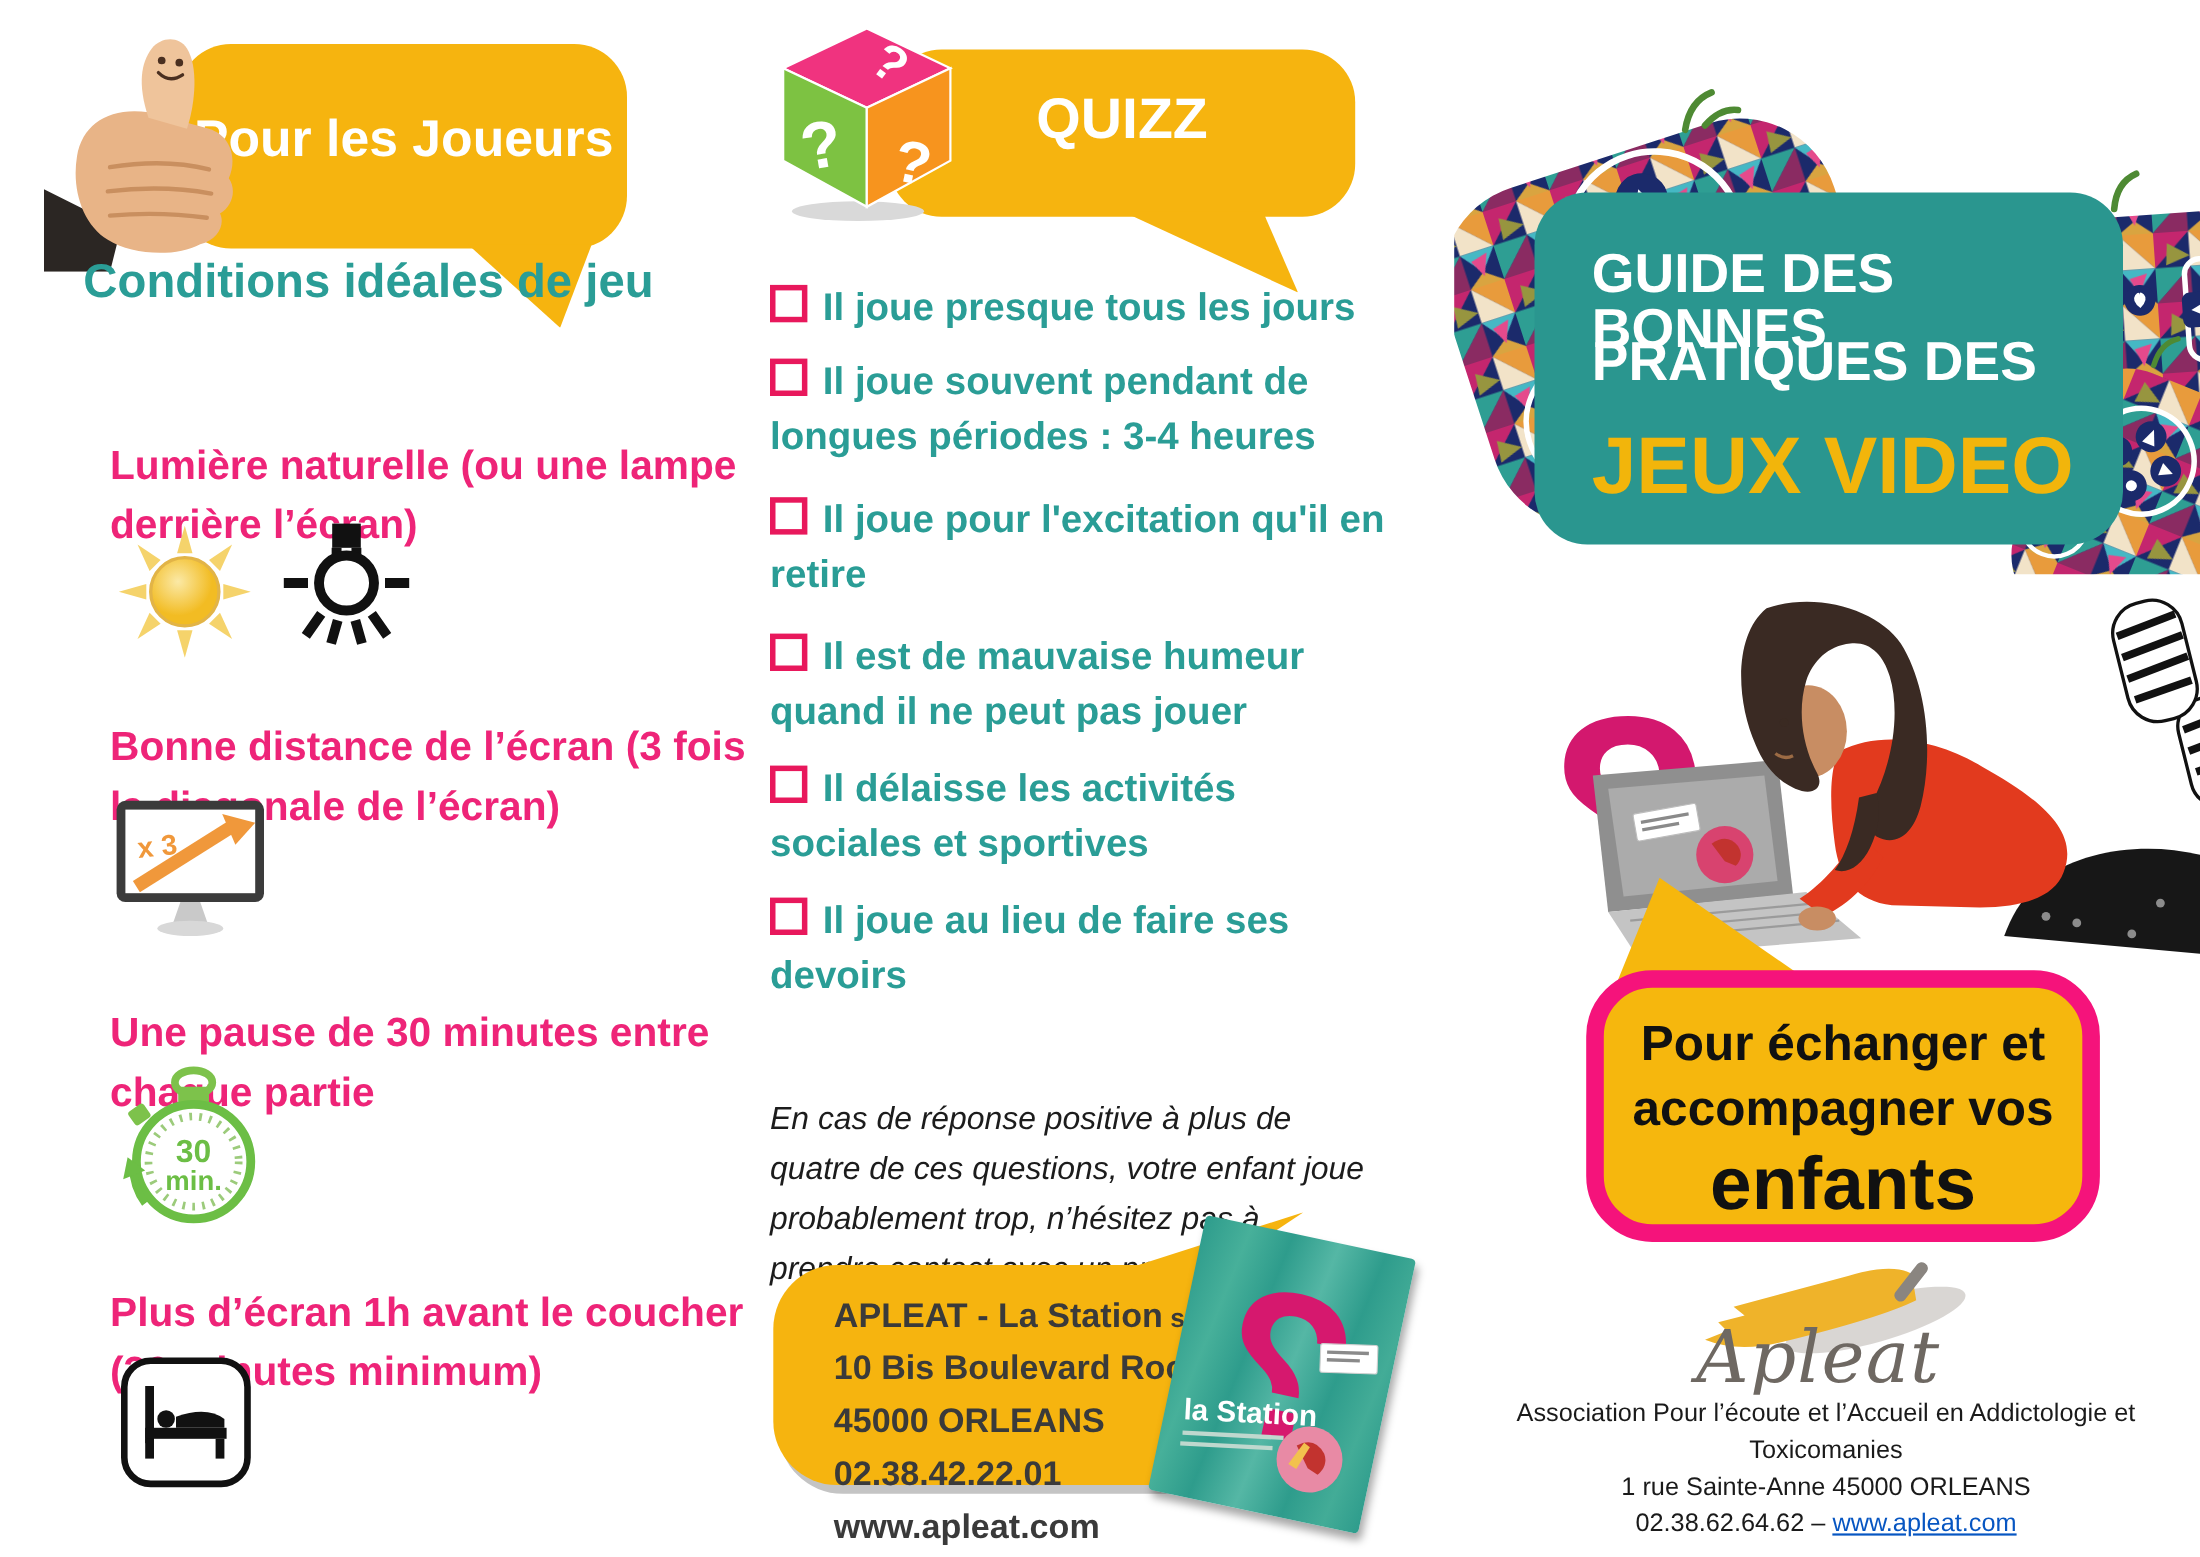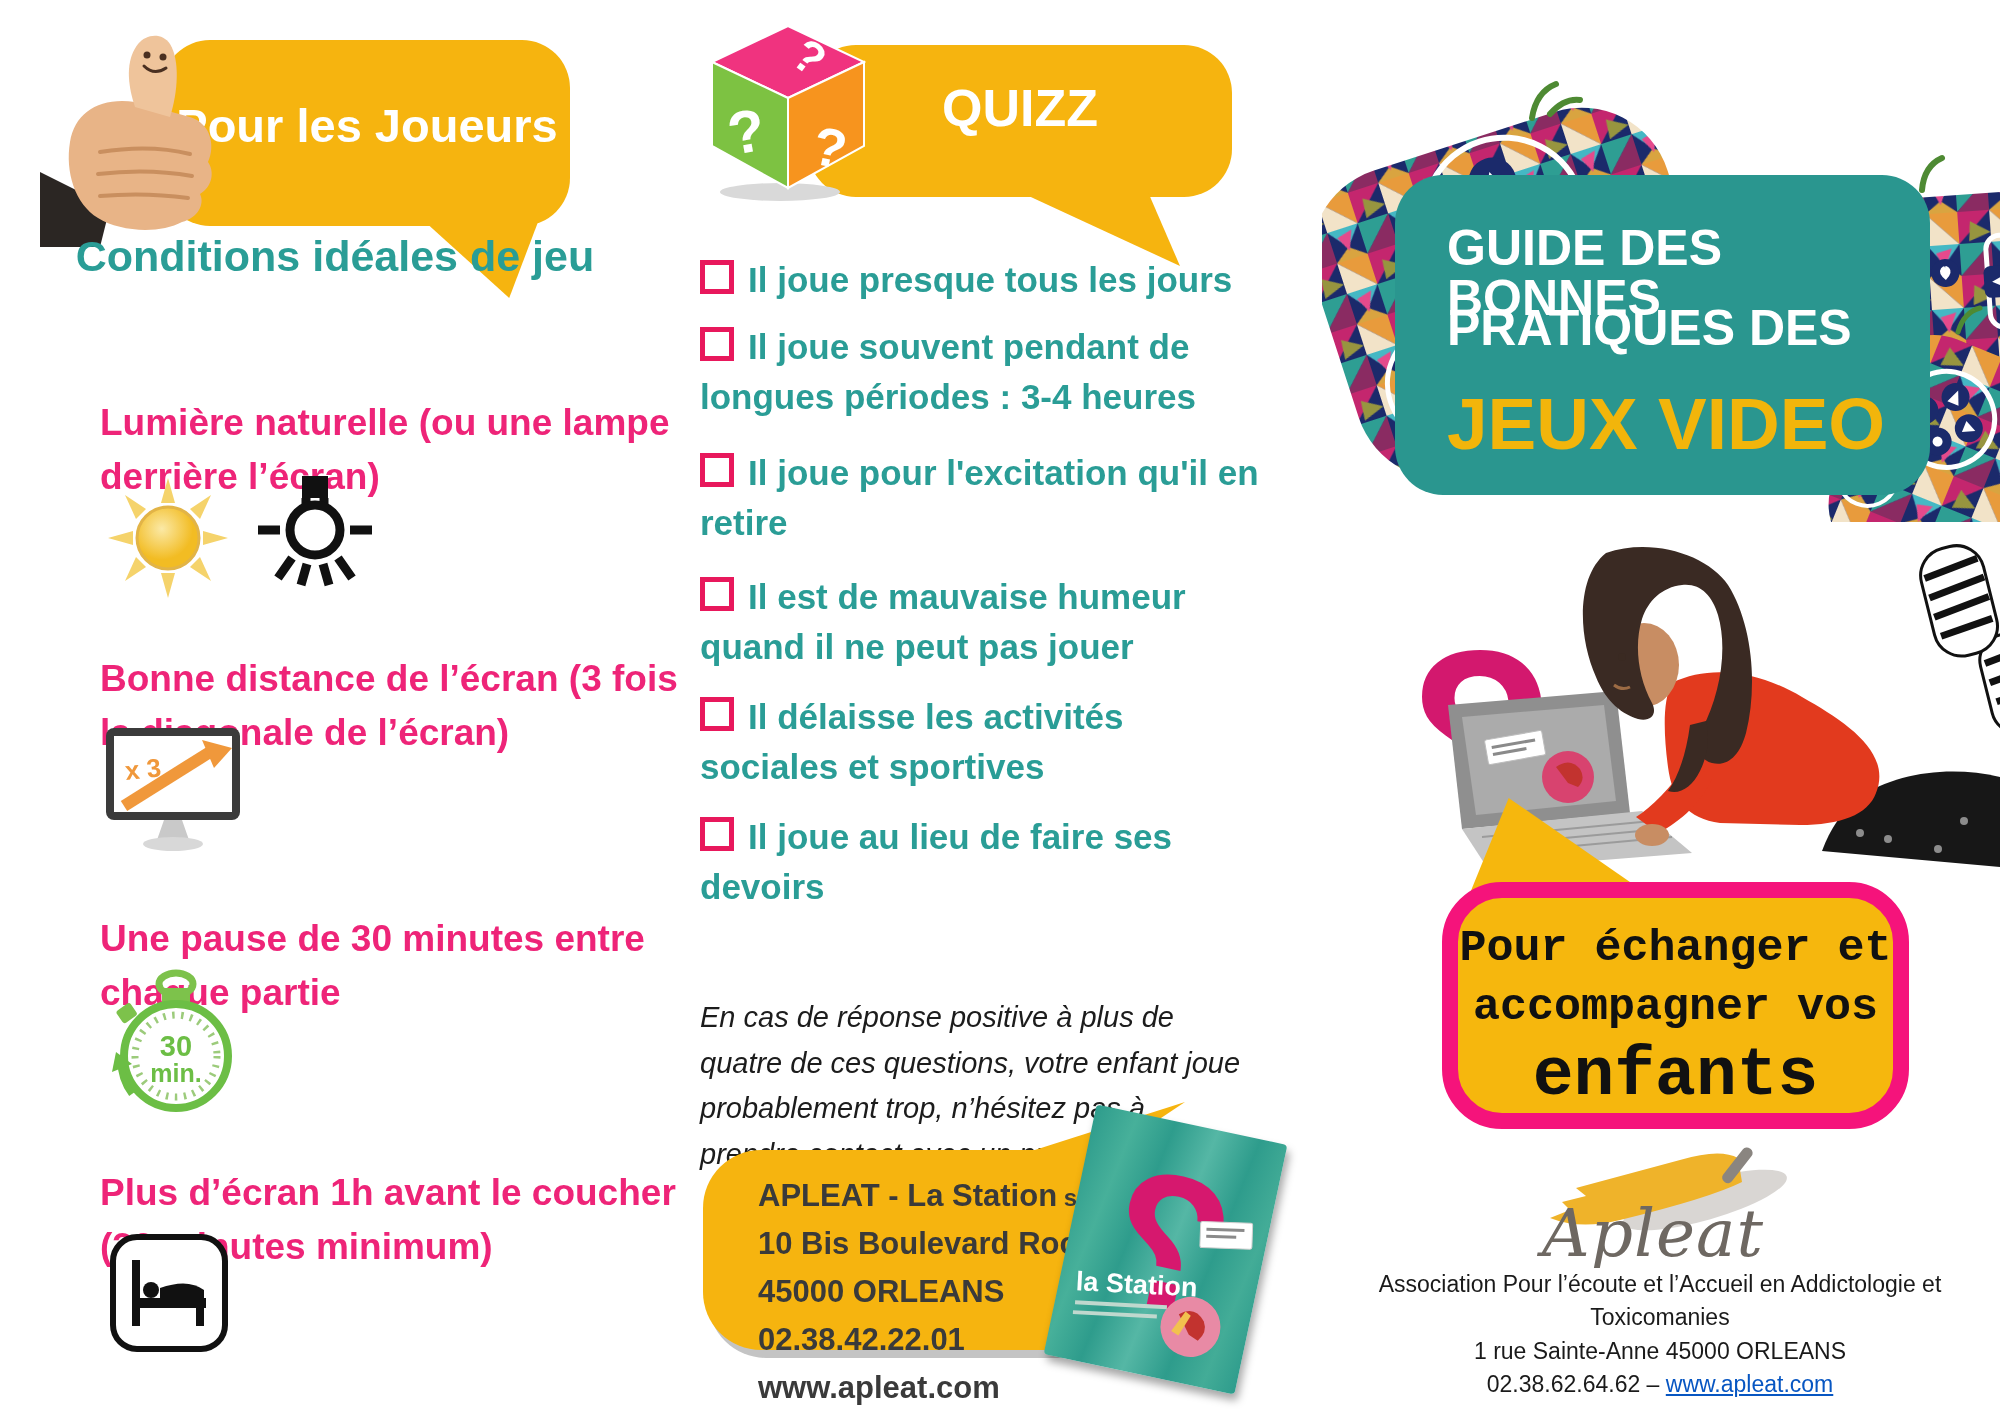--- a/index.html
+++ b/index.html
@@ -340,21 +340,21 @@
     <ellipse cx="262" cy="320" rx="17" ry="11" fill="#C88D63"></ellipse>
 
     <ellipse cx="254" cy="150" rx="35" ry="42" fill="#C88D63"></ellipse>
     <path d="M216,38 C186,62 188,122 206,162 C214,182 228,198 248,204 C260,207 268,200 262,188 C248,162 244,130 252,104 C258,86 272,72 292,70 C310,68 322,80 328,100 C338,134 330,180 312,214 C304,230 308,244 322,248 C338,252 350,240 356,218 C368,170 362,108 338,70 C318,40 262,22 216,38 Z" fill="#3A2A23"></path>
     <path d="M300,210 C296,240 288,262 278,276 C290,280 302,272 310,256 C318,240 320,222 316,206 Z" fill="#3A2A23"></path>
     <circle cx="232" cy="142" r="4" fill="#3a2a22"></circle>
     <path d="M224,170 q8,6 16,2" stroke="#9c6b44" stroke-width="3" fill="none"></path>
   </svg>
 
   <div class="abs tail" style="left:1468px;top:798px;width:185px;height:100px;background:#F6B70D;clip-path:polygon(22% 0,100% 100%,0 100%);"></div>
-  <div class="abs pink-bubble" style="left:1442px;top:882px;width:435px;height:215px;font-family:Liberation Mono, monospace;">
+  <div class="abs pink-bubble" style="left:1442px;top:882px;width:435px;height:215px;">
     <div class="pb-line" style="margin-top:22px;">Pour échanger et</div>
     <div class="pb-line">accompagner vos</div>
     <div class="pb-line pb-big">enfants</div>
   </div>
 
   <svg class="abs" style="left:1520px;top:1138px;" width="320" height="130" viewBox="0 0 320 130">
     <ellipse cx="185" cy="62" rx="85" ry="20" fill="#b9b4ae" opacity="0.55" transform="rotate(-16 185 62)"></ellipse>
     <path d="M30,80 L50,72 L42,64 L66,58 L56,50 L160,22 Q200,10 218,20 L222,44 Q190,60 100,82 Q60,92 30,80 Z" fill="#EFB32A"></path>
     <rect x="212" y="6" width="11" height="42" rx="5" fill="#8A8580" transform="rotate(38 217 27)"></rect>
     <text x="22" y="118" font-size="66" font-style="italic" fill="#6E6862" letter-spacing="1" style="font-family:'DejaVu Serif',serif;">Apleat</text>

